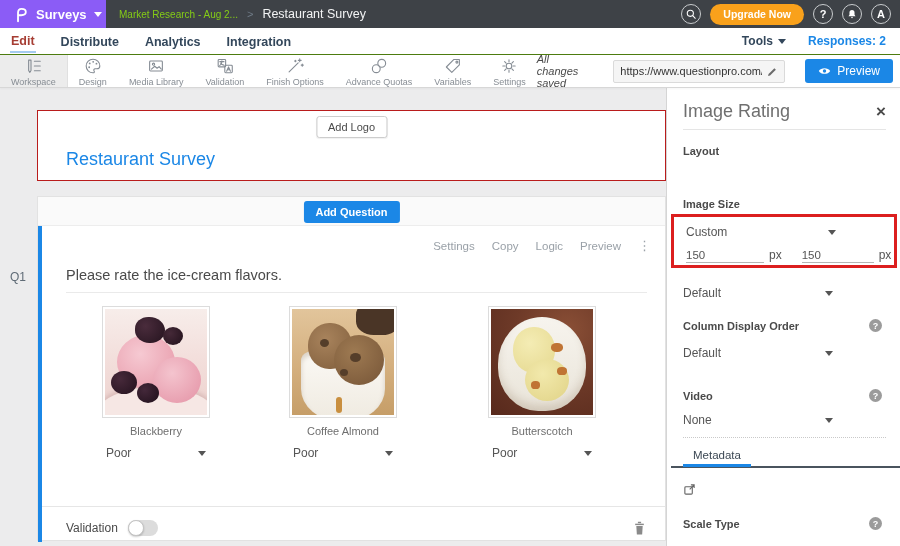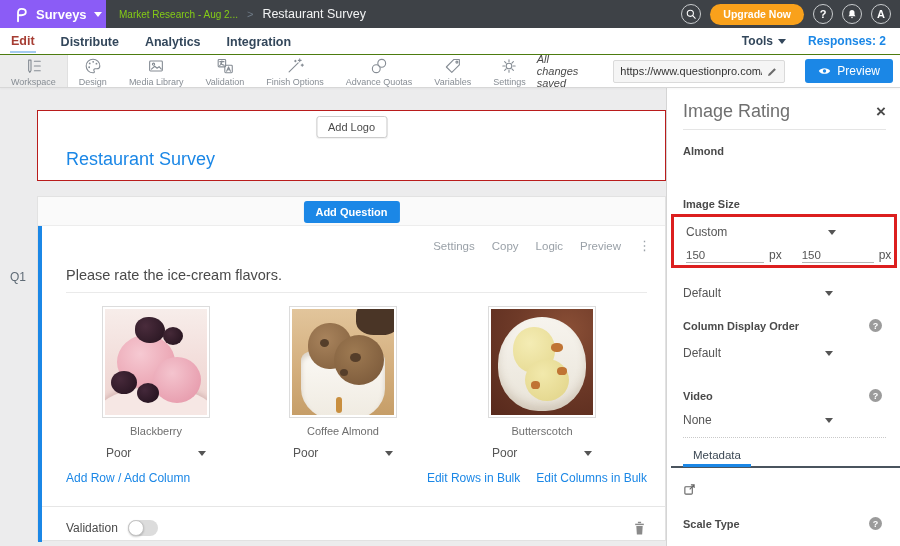--- a/index.html
+++ b/index.html
@@ -369,27 +369,20 @@
               <div class="bit3"></div>
           </div>
         </div>
         <span class="img-label">Butterscotch</span>
         <span class="rating-dd">
           <span class="val">Poor</span>
           <span class="caret"></span>
         </span>
       </div>
 
-      <div class="links-row">
-        <span class="blue-link">Add Row / Add Column</span>
-        <span class="bulk-links">
-          <span class="blue-link">Edit Rows in Bulk</span>
-          <span class="blue-link">Edit Columns in Bulk</span>
-        </span>
-      </div>
 
       <div class="q-divider"></div>
 
       <div class="validation-row">
         <span class="validation-label">Validation</span>
         <span class="toggle">
             <span class="knob"></span>
           </span>
         <span class="trash-btn">
           <span><svg width="15" height="16" viewBox="0 0 18 20">
@@ -404,21 +397,21 @@
 </div>
 
 <div class="panel">
   <div class="panel-inner">
     <div class="panel-title-row">
       <span class="panel-title">Image Rating</span>
       <span class="panel-close">×</span>
     </div>
     <div class="panel-hr"></div>
 
-    <span class="f-label" style="position:absolute; top:57px;">Almond</span>
+    <span class="f-label" style="position:absolute; top:57px;">Layout</span>
 
     <span class="f-label" style="position:absolute; top:110px;">Image Size</span>
 
     <div class="redbox">
       <span class="dd">
         <span class="val">Custom</span>
         <span class="caret"></span>
       </span>
       <div class="size-inputs">
         <input class="size-input" value="150" style="">

